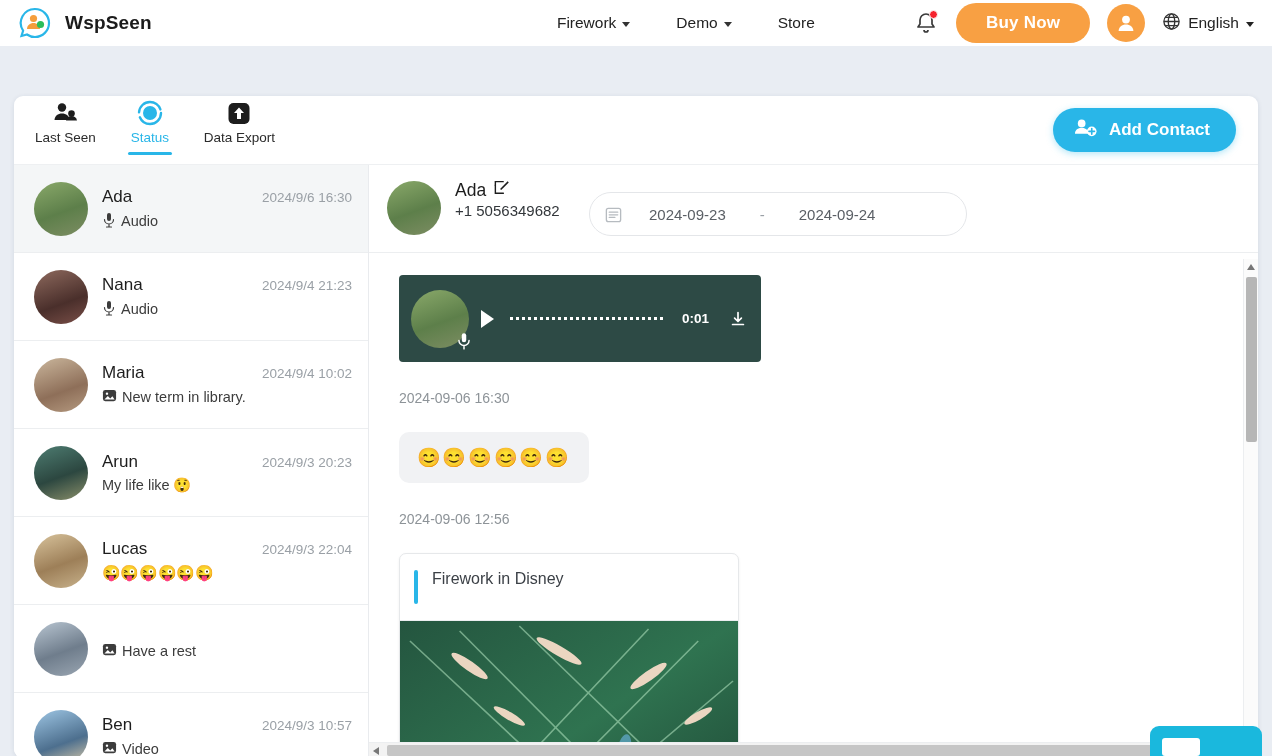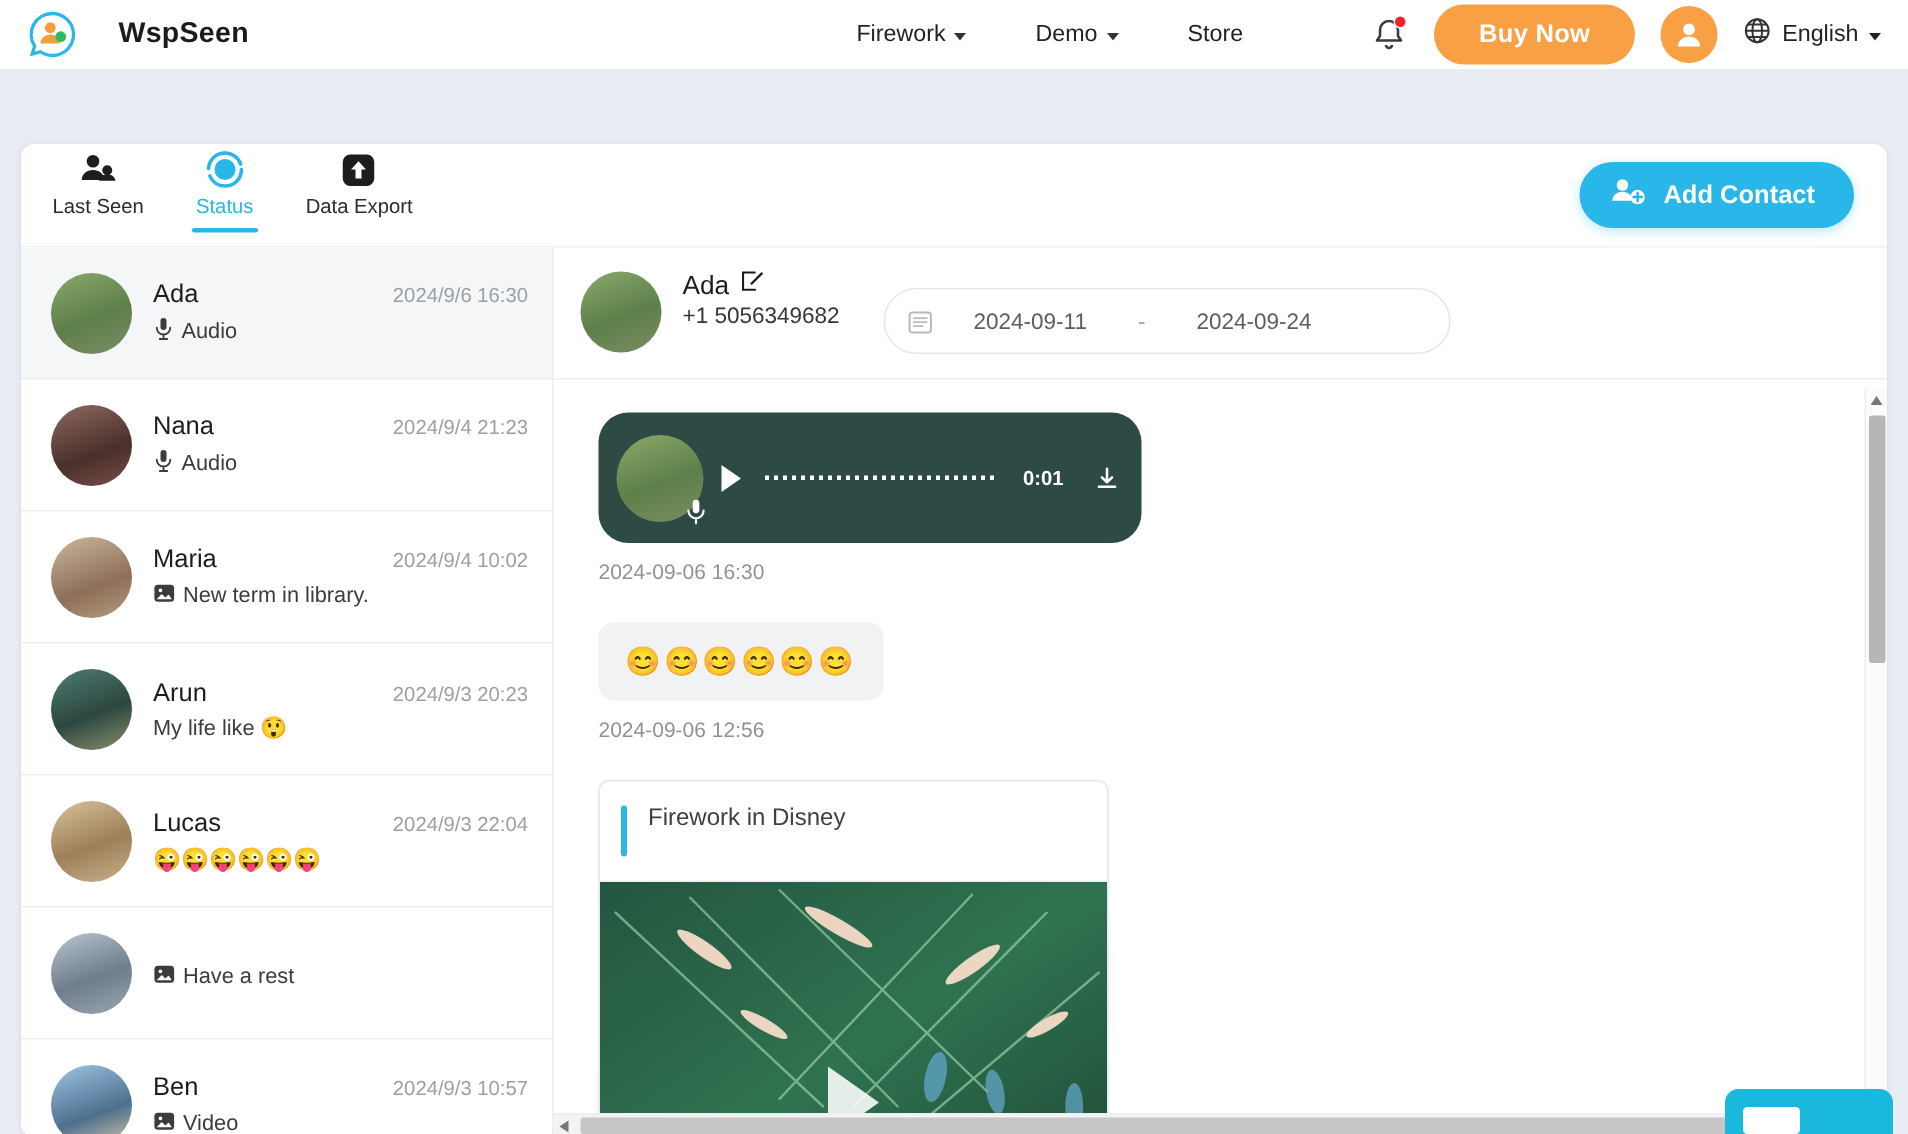--- a/index.html
+++ b/index.html
@@ -7,21 +7,21 @@
     width: 1272px; height: 756px;
     font-family: "Liberation Sans", sans-serif;
     background: #e9edf3;
     overflow: hidden;
   }
   
   .topnav {
     height: 46px; background: #fff; display: flex; align-items: center;
     padding: 0 18px; position: relative; z-index: 5;
   }
-  .brand { display: flex; align-items: center; gap: 27px; }
+  .brand { display: flex; align-items: center; gap: 13px; }
   .brand-logo { width: 34px; height: 34px; position: relative; }
   .brand-name { font-size: 19px; font-weight: 700; color: #1b1b1b; letter-spacing: .2px; }
   .nav-center { display: flex; align-items: center; gap: 46px; margin-left: 405px; }
   .nav-link {
     font-size: 15.5px; color: #222; display: flex; align-items: center; gap: 6px;
     cursor: pointer; white-space: nowrap;
   }
   .caret {
     width: 0; height: 0; border-left: 4.5px solid transparent;
     border-right: 4.5px solid transparent; border-top: 5px solid #333; margin-top: 3px;
@@ -129,38 +129,38 @@
     border: none; outline: none; font-size: 15px; color: #33373b; width: 100%;
     font-family: inherit; background: transparent;
   }
   .search-pill input::placeholder { color: #9aa0a6; }
   
   .msgs {
     flex: 1; padding: 22px 0 0 30px; position: relative; overflow: hidden;
   }
   .msg-block { margin-bottom: 12px; }
   .bubble-audio {
-    width: 362px; height: 87px; background: #2d4a45; border-radius: 20px;
+    width: 362px; height: 87px; background: #2d4a45; border-radius: 4px;
     display: flex; align-items: center; gap: 12px; padding: 0 14px 0 12px;
   }
   .au-av { width: 58px; height: 58px; border-radius: 50%; position: relative; flex-shrink: 0;
            background-size: cover; background-position: center; }
   .au-mic {
     position: absolute; right: -4px; bottom: -2px; width: 18px; height: 18px;
     display: flex; align-items: center; justify-content: center;
   }
   .au-play { width: 0; height: 0; border-left: 13px solid #fff;
              border-top: 9px solid transparent; border-bottom: 9px solid transparent; cursor: pointer; }
   .au-wave {
     flex: 1; height: 3px;
     background-image: repeating-linear-gradient(to right, #fff 0 3px, transparent 3px 6px);
     margin: 0 4px;
   }
   .au-dur { color: #fff; font-size: 13.5px; font-weight: 700; }
-  .msg-time { font-size: 14px; color: #8d9398; margin-top: 11px; }
+  .msg-time { font-size: 14px; color: #8d9398; margin-top: 28px; }
   .bubble-emoji {
     display: inline-block; background: #f1f2f4; border-radius: 10px;
     padding: 14px 18px; font-size: 19px; letter-spacing: 2px;
   }
   .card-link {
     width: 340px; background: #fff; border: 1px solid #e6e8ea; border-radius: 7px;
     overflow: hidden; box-shadow: 0 1px 3px rgba(0,0,0,.06);
   }
   .card-link-title {
     display: flex; align-items: flex-start; gap: 14px; padding: 16px 14px;
@@ -461,21 +461,21 @@
           <span class="conv-phone">+1 5056349682</span>
         </span>
 
         <span class="date-pill">
           <span style="margin-right:26px;display:flex">
             <svg width="19" height="19" viewBox="0 0 20 20">
               <rect x="2.5" y="3.5" width="15" height="14" rx="2" fill="none" stroke="#b6bbc0" stroke-width="1.4"></rect>
               <path d="M5.5 7.5h9M5.5 10.3h9M5.5 13.1h6" stroke="#b6bbc0" stroke-width="1.3" stroke-linecap="round"></path>
             </svg>
           </span>
-          <span class="date-val">2024-09-11</span>
+          <span class="date-val">2024-09-23</span>
           <span class="date-sep" style="margin:0 28px">-</span>
           <span class="date-val">2024-09-24</span>
         </span>
 
       </div>
 
       <div class="msgs">
 
         <div class="msg-block">
           <div class="bubble-audio">

